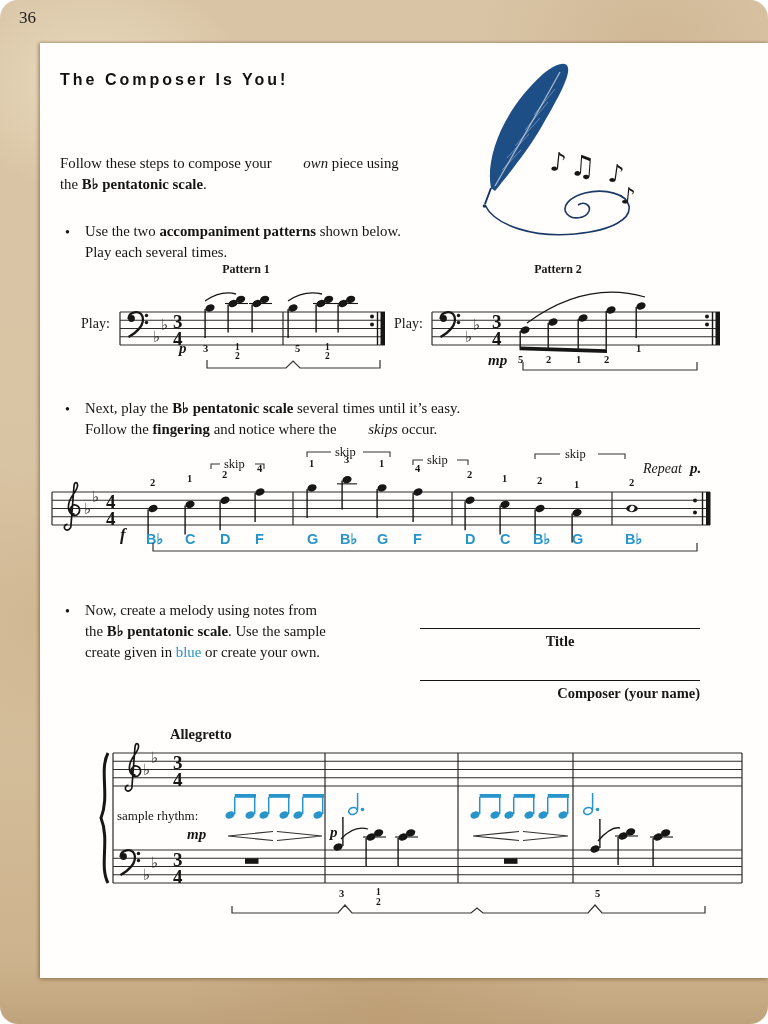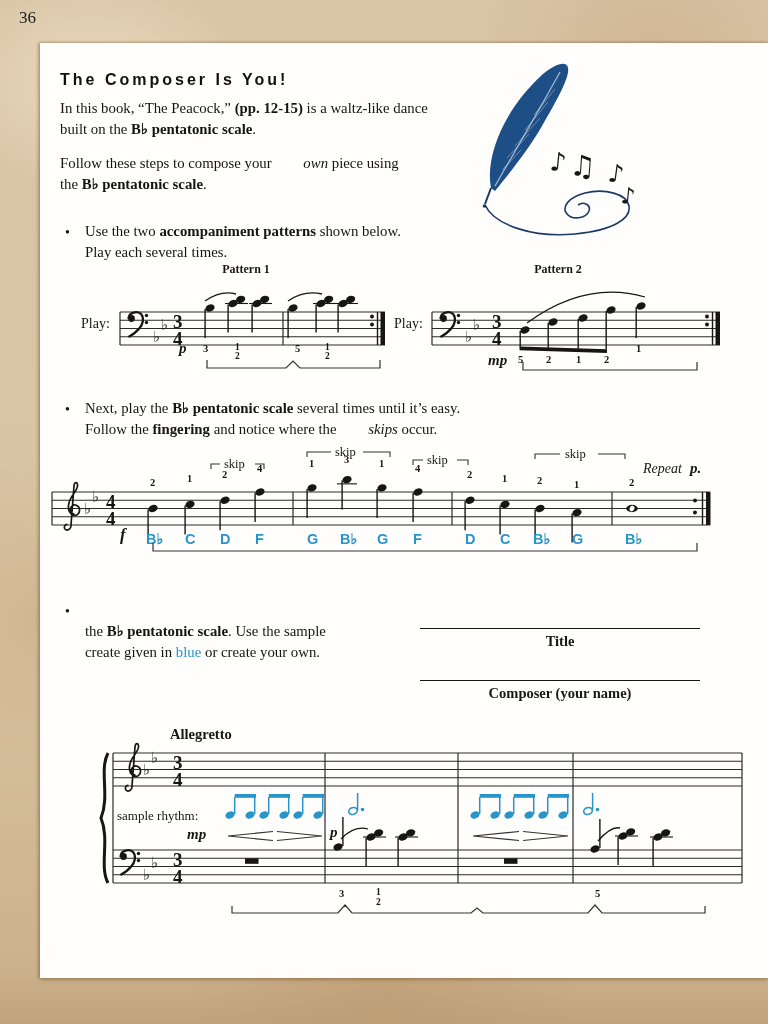--- a/index.html
+++ b/index.html
@@ -3,21 +3,21 @@
 <meta charset="utf-8">
 <style>
   html,body{margin:0;padding:0;}
   .stage{position:relative;width:768px;height:1024px;overflow:hidden;
     background:
       radial-gradient(220px 160px at 12% 8%, rgba(255,244,220,.45), rgba(0,0,0,0) 70%),
       radial-gradient(260px 200px at 85% 4%, rgba(193,160,120,.35), rgba(0,0,0,0) 70%),
       radial-gradient(300px 220px at 6% 60%, rgba(198,166,126,.4), rgba(0,0,0,0) 70%),
       radial-gradient(280px 240px at 50% 98%, rgba(186,152,110,.5), rgba(0,0,0,0) 70%),
       linear-gradient(180deg,#d9c5a6 0%,#d8c3a2 60%,#cdb38d 94%,#bfa37c 100%);
-    font-family:"Liberation Serif",serif;color:#171717;}
+    font-family:"Liberation Serif",serif;color:#171717;border-radius:18px;}
   .page{position:absolute;left:40px;top:43px;width:728px;height:935px;background:#fffefd;
     box-shadow:-2px 0 3px rgba(90,60,20,.25), 0 -1px 2px rgba(90,60,20,.2), 0 2px 4px rgba(90,60,20,.3);}
   .pagenum{position:absolute;left:19px;top:8px;font-size:17px;color:#1d1d1d;}
   .abs{position:absolute;}
   .heading{font-family:"Liberation Sans",sans-serif;font-weight:bold;font-size:16px;letter-spacing:3px;color:#111;}
   .body-text{font-size:14.8px;line-height:21px;color:#141414;}
   .b{font-weight:bold;}
   .i{font-style:italic;margin-left:28px;}
   .blue{color:#2795c9;}
   .bullet-glyph{font-size:14px;}
@@ -85,24 +85,20 @@
           <path d="M1.5 9 C1.5 1.5 13 -0.5 15.5 6.5 C18 14.5 10 22.5 1.5 27" fill="none" stroke="#161616" stroke-width="2.3"></path>
           <circle cx="19.5" cy="5.5" r="1.7"></circle>
             <circle cx="19.5" cy="12.5" r="1.7"></circle>
         </g>
         <rect id="wrest" width="13.5" height="5.5" fill="#161616"></rect>
       </defs>
     </svg>
 
     <div class="abs heading" style="left:20px;top:28px;">The Composer Is You!</div>
 
-    <div class="abs body-text" style="left:20px;top:55px;width:390px;">
-      <span>In this book, “The Peacock,” </span><span class="b">(pp. 12-15)</span><span> is a waltz-like dance</span><br>
-      <span>built on the </span><span class="b">B♭ pentatonic scale</span><span>.</span>
-    </div>
 
     <div class="abs body-text" style="left:20px;top:110px;width:390px;">
       <span>Follow these steps to compose your </span><span class="i">own</span><span> piece using</span><br>
       <span>the </span><span class="b">B♭ pentatonic scale</span><span>.</span>
     </div>
 
     <svg class="abs" style="left:405px;top:15px;" width="280" height="200" viewBox="0 0 280 200">
       <path d="M40 147 C50 168 90 180 130 176 C170 172 186 160 184 148 C182 136 160 130 140 135 C124 139 116 149 122 156 C127 162 141 161 144 153 C146 147 139 143 133 147" stroke="#1b3a66" stroke-width="1.6" fill="none"></path>
       <path d="M46 130 C40 100 58 52 98 16 C110 6 122 2 123 10 C125 19 112 42 97 68 C82 94 62 118 50 133 Z" fill="#1d4e86"></path>
       <path d="M50 128 C66 100 92 56 115 14" stroke="rgba(255,255,255,.6)" stroke-width="1.3" fill="none"></path>
@@ -268,29 +264,29 @@
       <text x="460" y="104" class="notename">C</text>
       <text x="493" y="104" class="notename">B♭</text>
       <text x="532" y="104" class="notename">G</text>
       <text x="585" y="104" class="notename">B♭</text>
 
       <path d="M113 103 L113 111 L657 111 L657 103" stroke="#333" stroke-width="1.2" fill="none"></path>
     </svg>
 
     <div class="abs body-text bullet-glyph" style="left:25px;top:558px;">•</div>
     <div class="abs body-text" style="left:45px;top:557px;width:320px;">
-      <br>
+      <span>Now, create a melody using notes from</span><br>
       <span>the </span><span class="b">B♭ pentatonic scale</span><span>. Use the sample</span><br>
       <span>create given in </span><span class="blue">blue</span><span> or create your own.</span>
     </div>
 
     <div class="abs fill-line" style="left:380px;top:585px;"></div>
     <div class="abs fill-label" style="left:380px;top:590px;">Title</div>
     <div class="abs fill-line" style="left:380px;top:637px;"></div>
-    <div class="abs fill-label" style="left:380px;top:642px;">Composer (your name)</div>
+    <div class="abs fill-label" style="left:380px;top:642px;text-align:right;">Composer (your name)</div>
 
     <div class="abs tempo" style="left:130px;top:683px;">Allegretto</div>
 
     <svg class="abs" style="left:55px;top:697px;" width="710" height="230" viewBox="0 0 710 230">
       <path d="M13 13 C4 30 15 56 6 78 C15 100 4 126 13 143" stroke="#161616" stroke-width="3" fill="none"></path>
       <path d="M18 13 H647 M18 21.25 H647 M18 29.5 H647 M18 37.75 H647 M18 46 H647" stroke="#2a2a2a" stroke-width="1.1"></path>
       <path d="M18 110 H647 M18 118.25 H647 M18 126.5 H647 M18 134.75 H647 M18 143 H647" stroke="#2a2a2a" stroke-width="1.1"></path>
       <path d="M18 13 V143 M230 13 V143 M363 13 V143 M478 13 V143 M647 13 V143" stroke="#2a2a2a" stroke-width="1.2"></path>
       <use href="#treble" transform="translate(24,-1)"></use>
       <text x="48" y="35" class="flat">♭</text>

